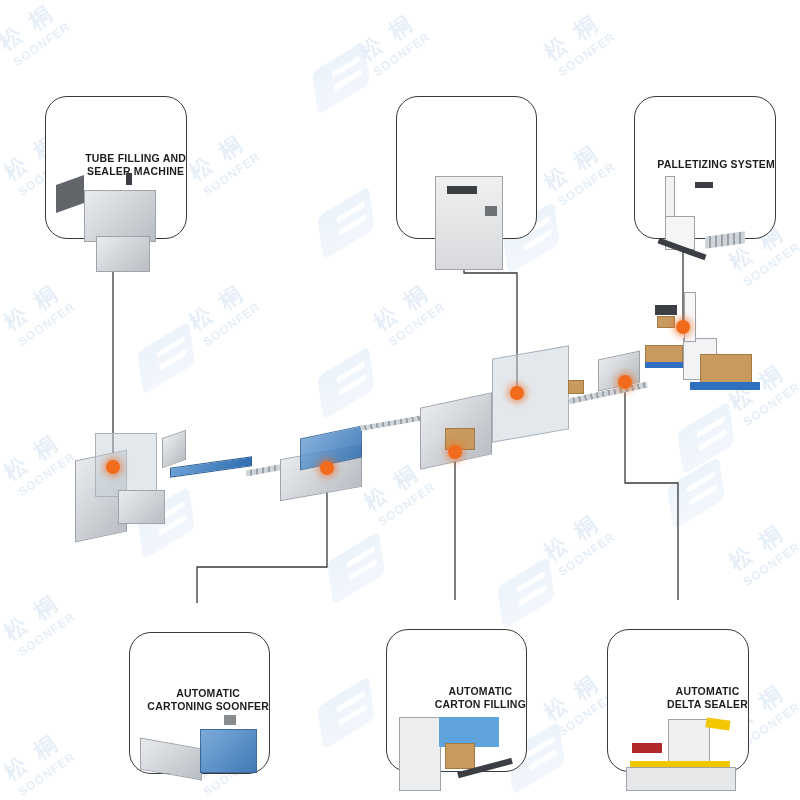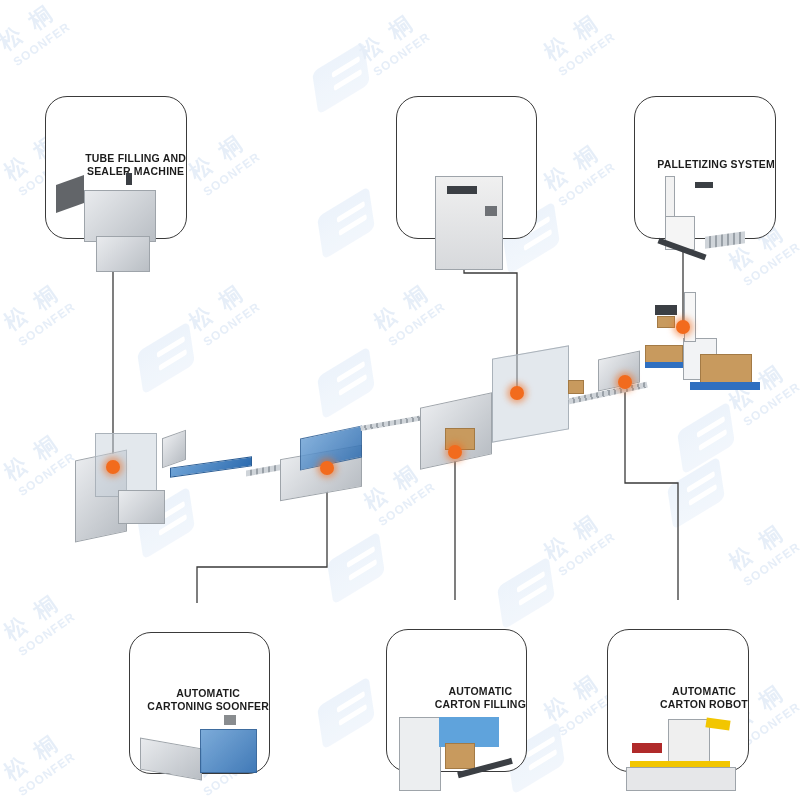--- a/index.html
+++ b/index.html
@@ -210,15 +210,15 @@
 <div class="card" style="left:607px;top:600px;width:142px;height:143px;">
   <div class="pic">
     <div class="machine m-steel" style="left:60px;top:18px;width:40px;height:66px;background:#efefef;"></div>
     <div class="machine m-red" style="left:24px;top:42px;width:30px;height:10px;"></div>
     <div class="machine m-yellow" style="left:98px;top:18px;width:24px;height:10px;transform:rotate(8deg);"></div>
     <div class="machine m-yellow" style="left:22px;top:60px;width:100px;height:6px;"></div>
     <div class="machine m-steel" style="left:18px;top:66px;width:108px;height:22px;background:#e6e7e9;"></div>
   </div>
   <div class="label">
     <div>AUTOMATIC</div>
-    <div>CARTON ROBOT</div>
+    <div>DELTA SEALER</div>
   </div>
 </div>
 
 </body></html>

